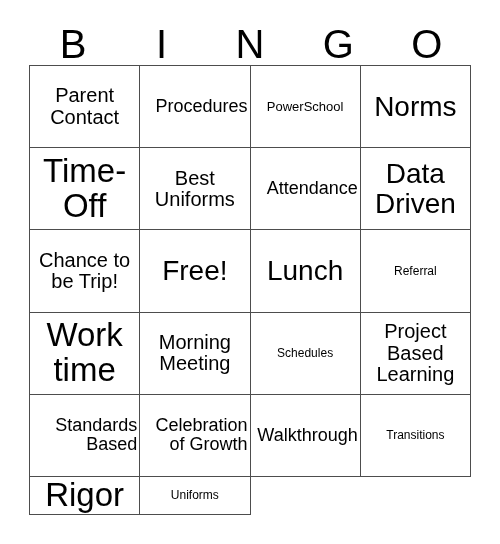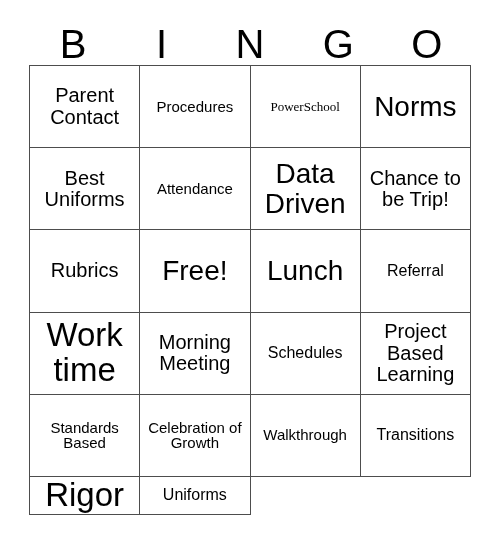--- a/index.html
+++ b/index.html
@@ -70,23 +70,23 @@
     width: 100%;
     line-height: 1.06;
     color: #000000;
     word-wrap: break-word;
     hyphens: none;
   }
   
   .fs-xxl .cell-text { font-size: 33px; }
   .fs-xl  .cell-text { font-size: 28px; }
   .fs-md  .cell-text { font-size: 20px; }
-  .fs-sm  .cell-text { font-size: 16px; text-align: center; }
-  .fs-xs  .cell-text { font-size: 15px; }
-  .fs-xxs .cell-text { font-size: 13px; font-family: Liberation Serif, serif; }
+  .fs-sm  .cell-text { font-size: 12px; text-align: center; }
+  .fs-xs  .cell-text { font-size: 18px; text-align: right; }
+  .fs-xxs .cell-text { font-size: 13px; }
 </style>
 </head>
 <body>
 
 <div id="card">
 
   <div id="header-row">
     <div class="header-letter">B</div>
     <div class="header-letter">I</div>
     <div class="header-letter">N</div>
@@ -100,34 +100,34 @@
       </div>
       <div class="cell fs-xs">
         <span class="cell-text">Procedures</span>
       </div>
       <div class="cell fs-xxs">
         <span class="cell-text">PowerSchool</span>
       </div>
       <div class="cell fs-xl">
         <span class="cell-text">Norms</span>
       </div>
+      <div class="cell fs-xxl">
+        <span class="cell-text">Time-Off</span>
+      </div>
       <div class="cell fs-md">
         <span class="cell-text">Best Uniforms</span>
       </div>
       <div class="cell fs-xs">
         <span class="cell-text">Attendance</span>
       </div>
       <div class="cell fs-xl">
         <span class="cell-text">Data Driven</span>
       </div>
       <div class="cell fs-md">
         <span class="cell-text">Chance to be Trip!</span>
-      </div>
-      <div class="cell fs-md">
-        <span class="cell-text">Rubrics</span>
       </div>
       <div class="cell fs-xl">
         <span class="cell-text">Free!</span>
       </div>
       <div class="cell fs-xl">
         <span class="cell-text">Lunch</span>
       </div>
       <div class="cell fs-sm">
         <span class="cell-text">Referral</span>
       </div>

